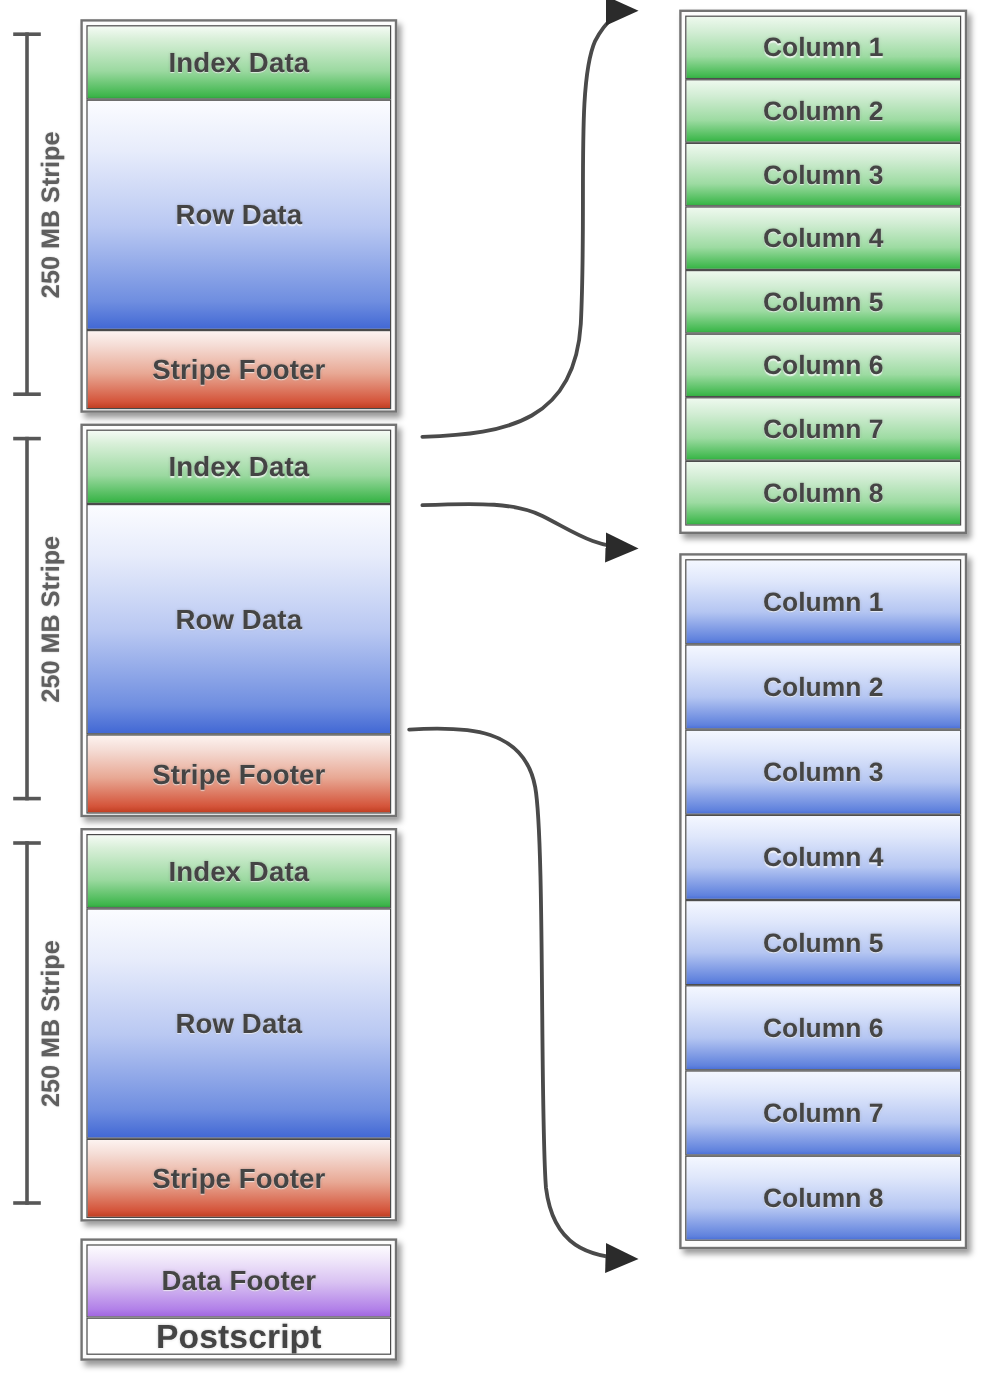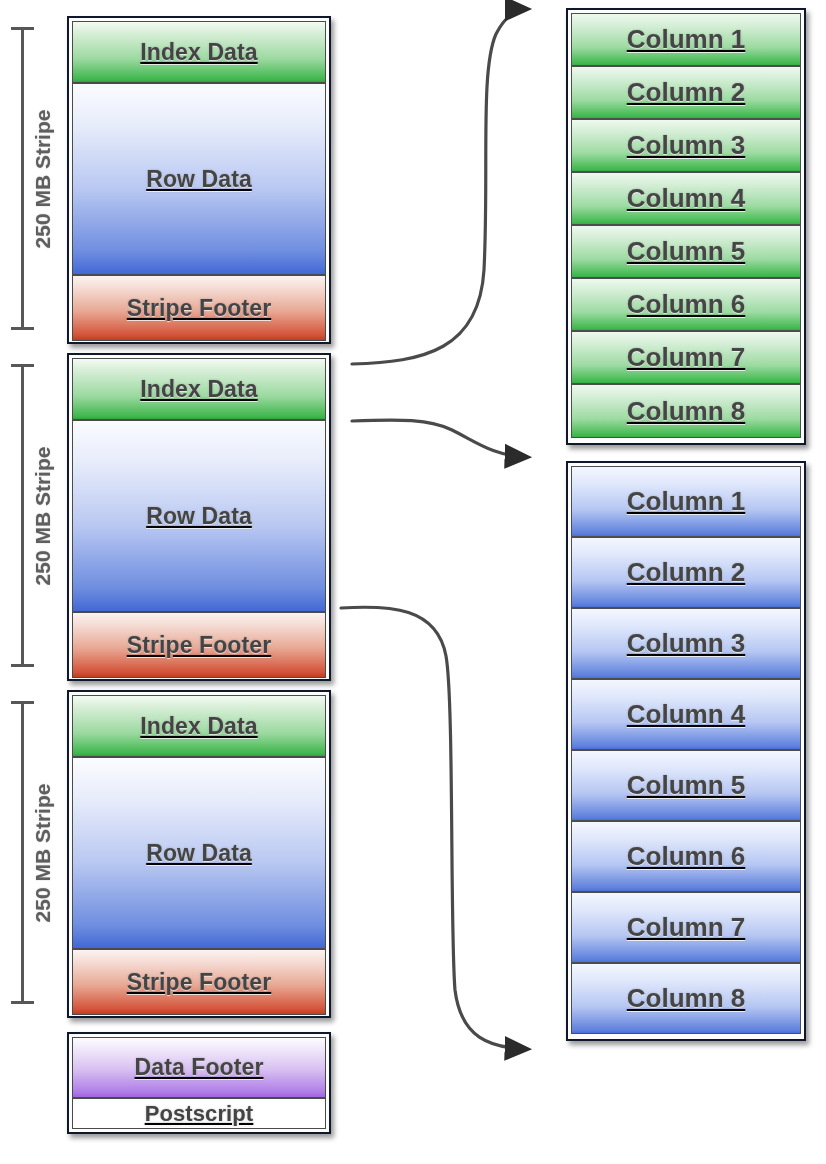--- a/index.html
+++ b/index.html
@@ -59,24 +59,23 @@
     font-size: 21px;
     font-weight: bold;
     text-shadow: 0 0 1.2px rgba(110,110,110,0.6);
   }
 
   
   .panel {
     position: absolute;
     box-sizing: border-box;
     background: #fdfdfd;
-    border: 2px solid #0f172a;
+    border: 2px solid #737373;
     box-shadow: 3px 4px 5px rgba(0,0,0,0.40);
     padding: 3px;
-    text-decoration: underline;
   }
 
   .seg {
     box-sizing: border-box;
     position: relative;
     display: flex;
     align-items: center;
     justify-content: center;
     border: 1px solid #4a4a4a;
     overflow: hidden;
@@ -115,21 +114,21 @@
     background: linear-gradient(to bottom, #f4f7ff 0%, #dfe7fb 25%, #b5c6f2 62%, #5f81dd 96%, #4a70d8 100%);
   }
   .colchip {
     box-sizing: border-box;
     display: flex;
     align-items: center;
     justify-content: center;
     border: 1px solid #4d4d4d;
   }
   .colchip .lbl {
-    font-size: 26px;
+    font-size: 22px;
     font-weight: bold;
     color: #454545;
     text-shadow: 0 1px 1px rgba(255,255,255,0.8), 0 0 2px rgba(90,90,90,0.40);
     white-space: nowrap;
   }
 
   
   #arrows {
     position: absolute;
     left: 0; top: 0;
@@ -204,21 +203,21 @@
     <div class="seg g-red" style="height:66px;">
       <span class="lbl">Stripe Footer</span>
     </div>
   </div>
 
   <div class="panel" style="left:67px; top:1032px; width:264px; height:102px;">
     <div class="seg g-purple" style="height:61px;">
       <span class="lbl">Data Footer</span>
     </div>
     <div class="seg g-white" style="height:31px;">
-      <span class="lbl" style="font-size:22px;">Postscript</span>
+      <span class="lbl" style="font-size:28px;">Postscript</span>
     </div>
   </div>
 
   <div class="panel" style="left:566px; top:8px; width:240px; height:437px;">
     <div class="colchip c-green" style="height:53px;">
       <span class="lbl">Column 1</span>
     </div>
     <div class="colchip c-green" style="height:53px;">
       <span class="lbl">Column 2</span>
     </div>

